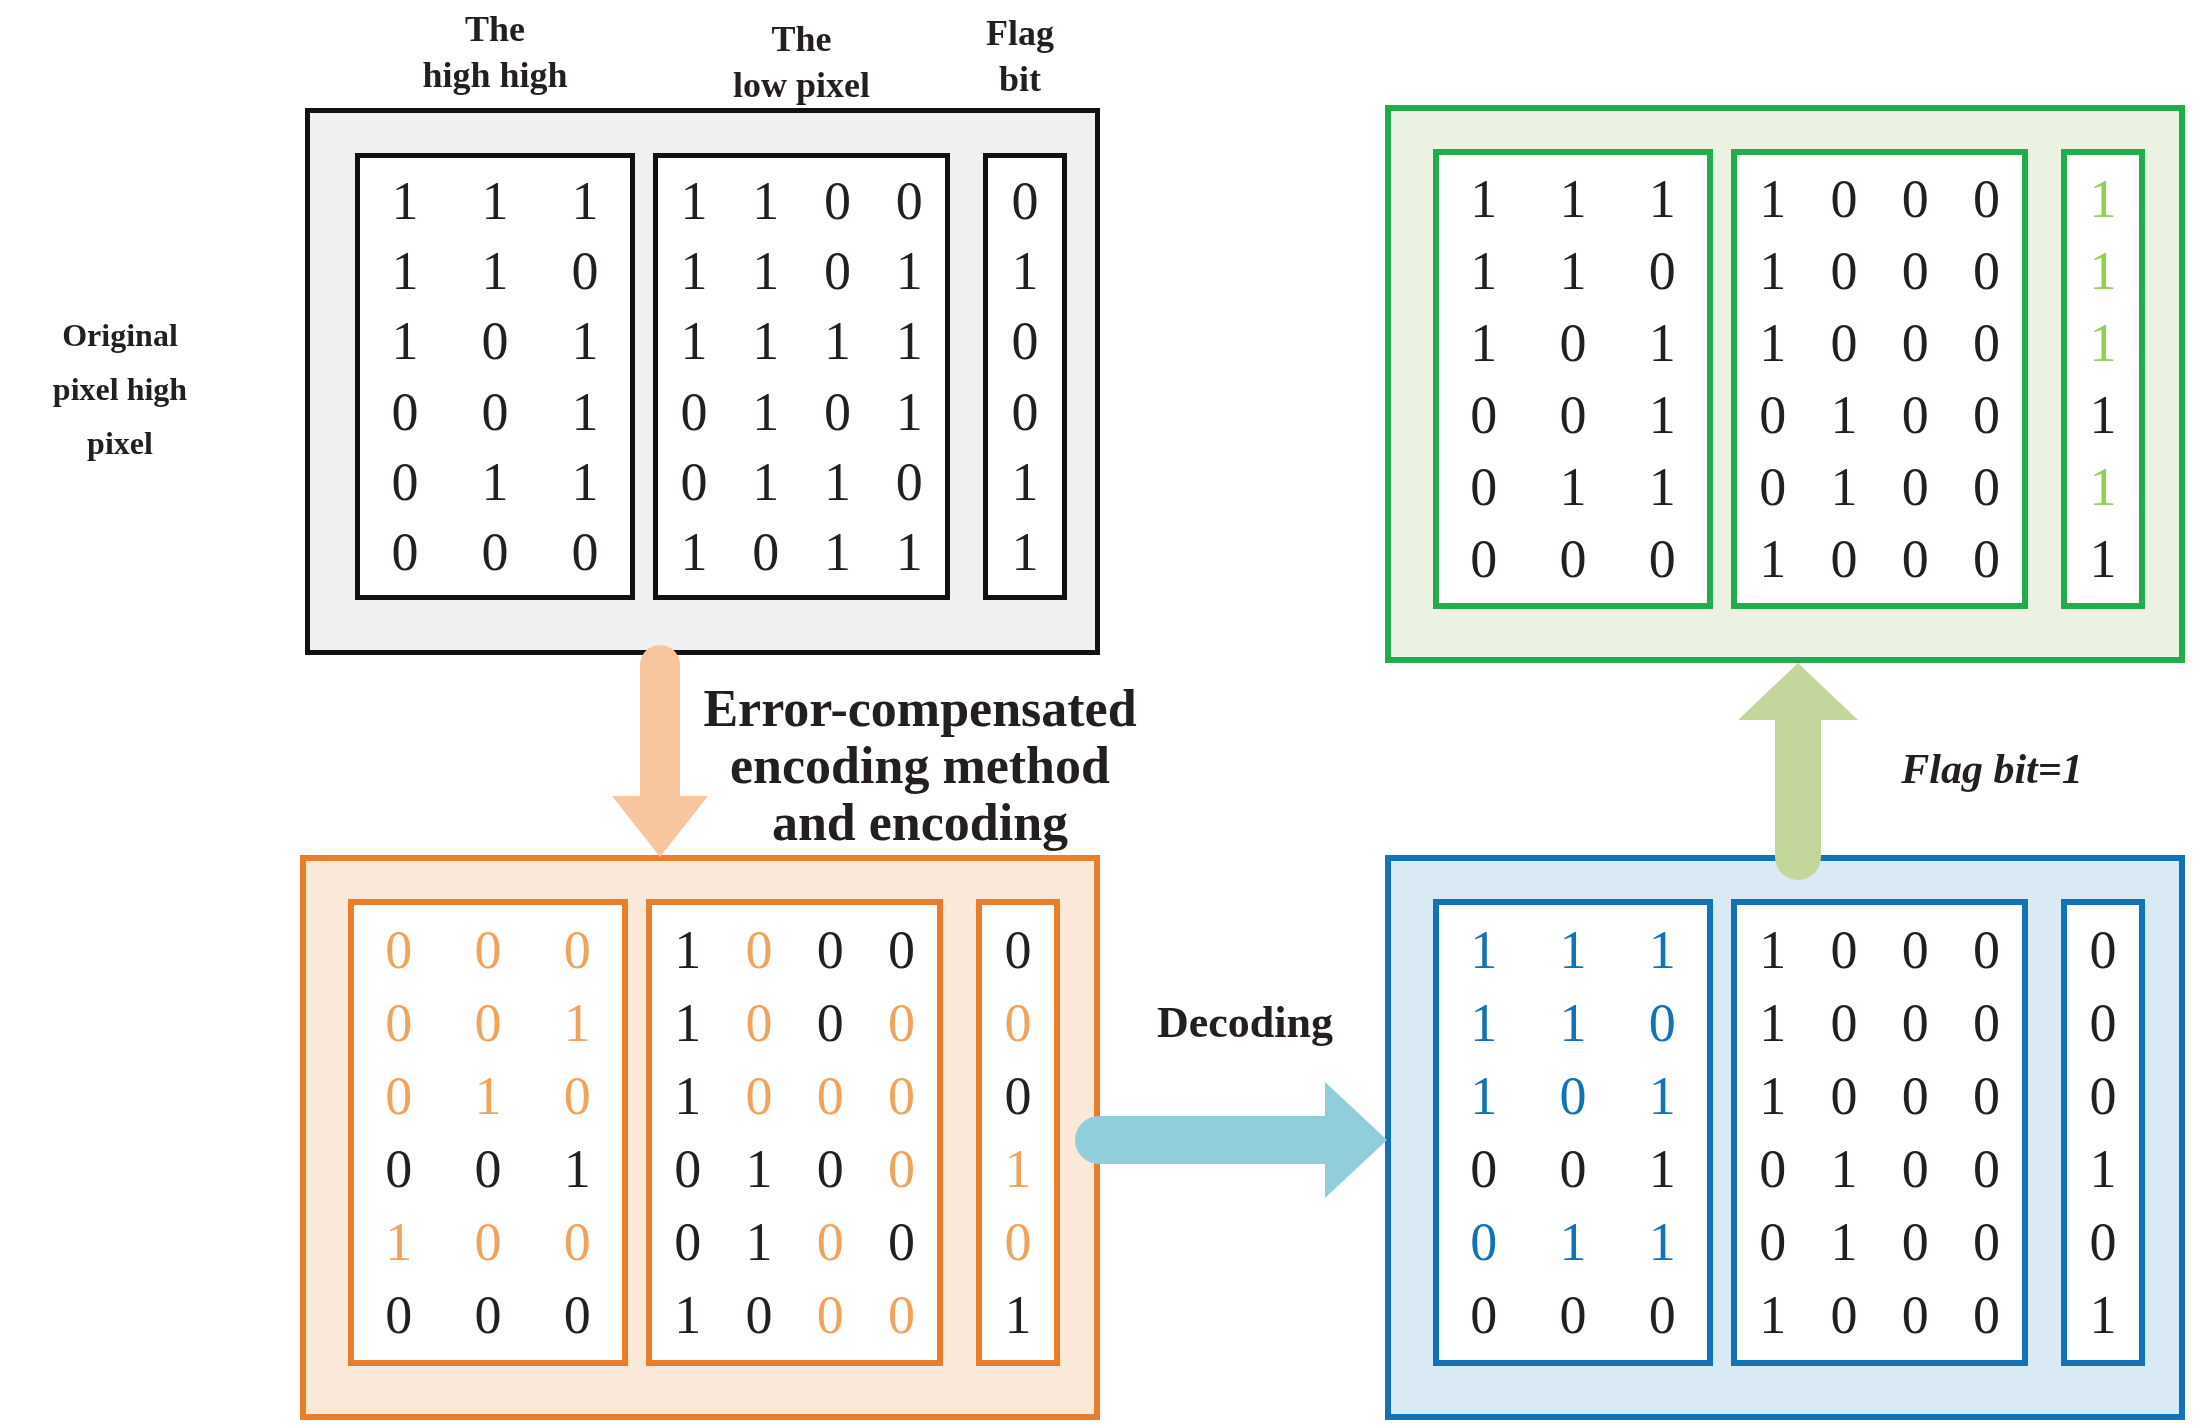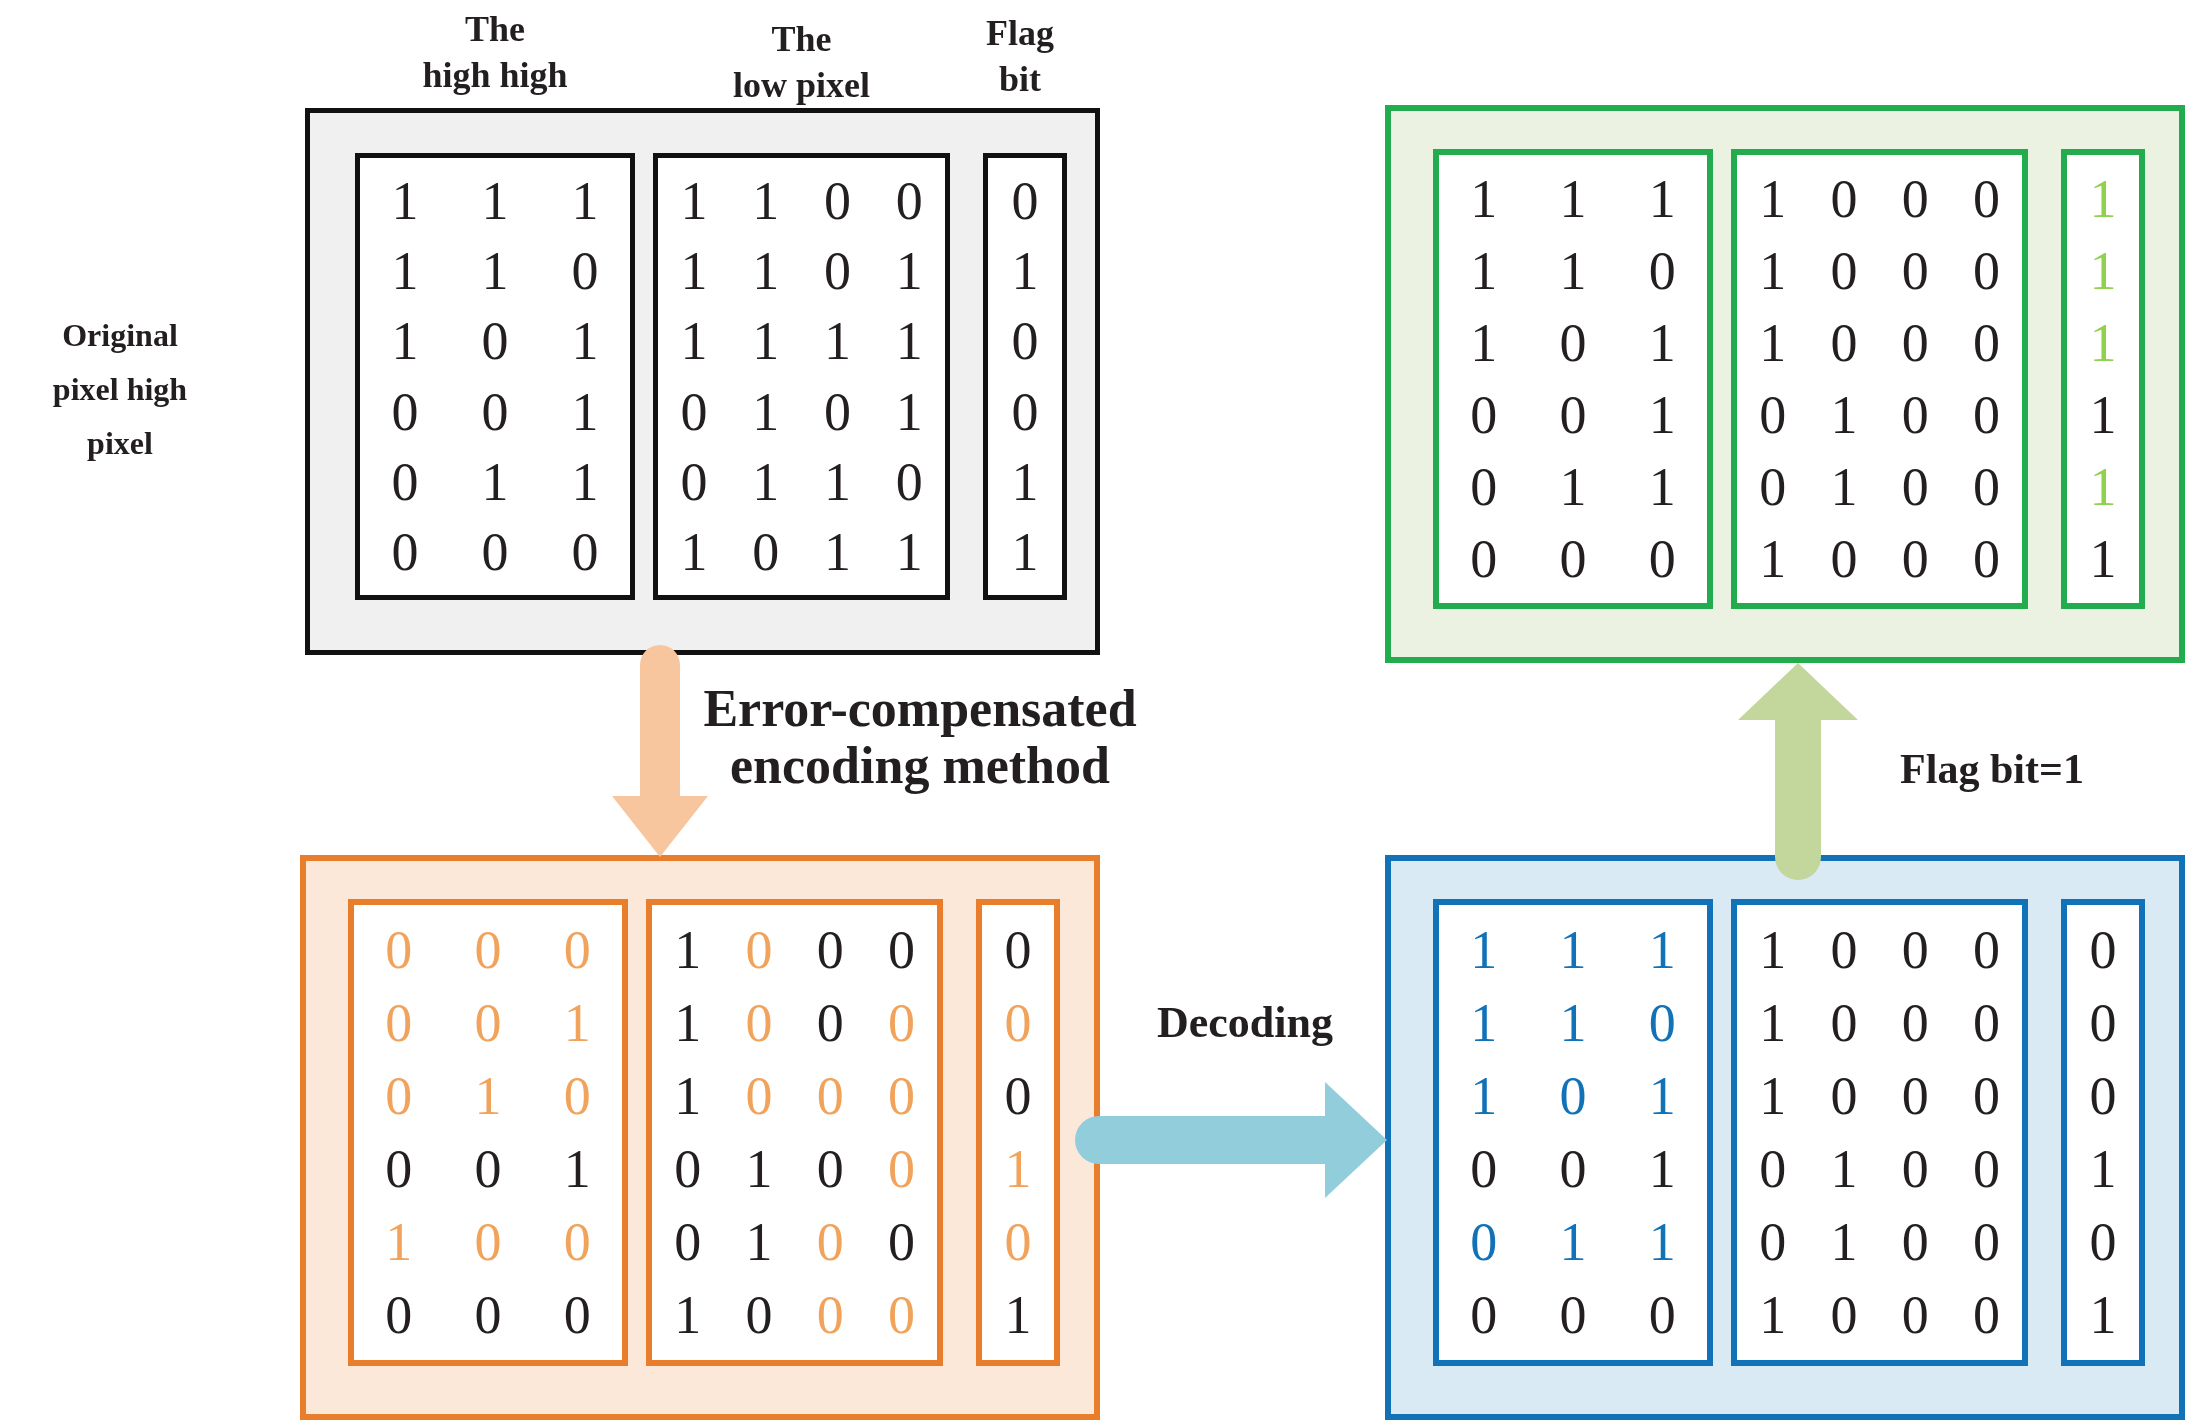--- a/index.html
+++ b/index.html
@@ -9,21 +9,21 @@
   }
   
   .lbl { position:absolute; font-weight:bold; color:#231F20; text-align:center; }
   .hdr       { font-size:36px; line-height:46px; }
   #hdr-high  { left:355px;  top:6px;   width:280px; }
   #hdr-low   { left:653px;  top:16px;  width:297px; }
   #hdr-flag  { left:930px;  top:10px;  width:180px; }
   #lbl-original { left:5px;    top:308px;  width:230px; font-size:32px; line-height:54px; }
   #lbl-encode   { left:700px;  top:680px;  width:440px; font-size:52px; line-height:57px; }
   #lbl-decode   { left:1105px; top:998px;  width:280px; font-size:44px; line-height:50px; }
-  #lbl-restore  { left:1872px; top:744px;  width:240px; font-size:42px; line-height:50px; }
+  #lbl-restore  { left:1872px; top:744px;  width:240px; font-size:42px; line-height:50px;font-style:italic; }
   
   .block { position:absolute; display:flex; align-items:stretch; box-sizing:border-box; z-index:1; }
   .subbox { background:#ffffff; display:flex; flex-direction:column; justify-content:space-around;
             padding:8px 0; box-sizing:border-box; }
   .w-high { flex:0 0 280px; margin-right:18px; }
   .w-low  { flex:0 0 297px; margin-right:33px; }
   .w-flag { flex:0 0 84px; }
   .mrow { display:flex; justify-content:space-around; }
   .bit  { font-size:54px; line-height:1; }
   #block-original { left:305px; top:108px; width:795px; height:547px;
@@ -462,17 +462,18 @@
     <div class="head"></div>
   </div>
   <div class="arrow" id="arrow-restore">
     <div class="head"></div>
     <div class="shaft"></div>
   </div>
 
   <div class="lbl" id="lbl-encode">
     <div>Error-compensated</div>
     <div>encoding method</div>
+    <div>and encoding</div>
   </div>
   <div class="lbl" id="lbl-decode">Decoding</div>
   <div class="lbl" id="lbl-restore">Flag bit=1</div>
 
 </div>
 
 </body></html>

